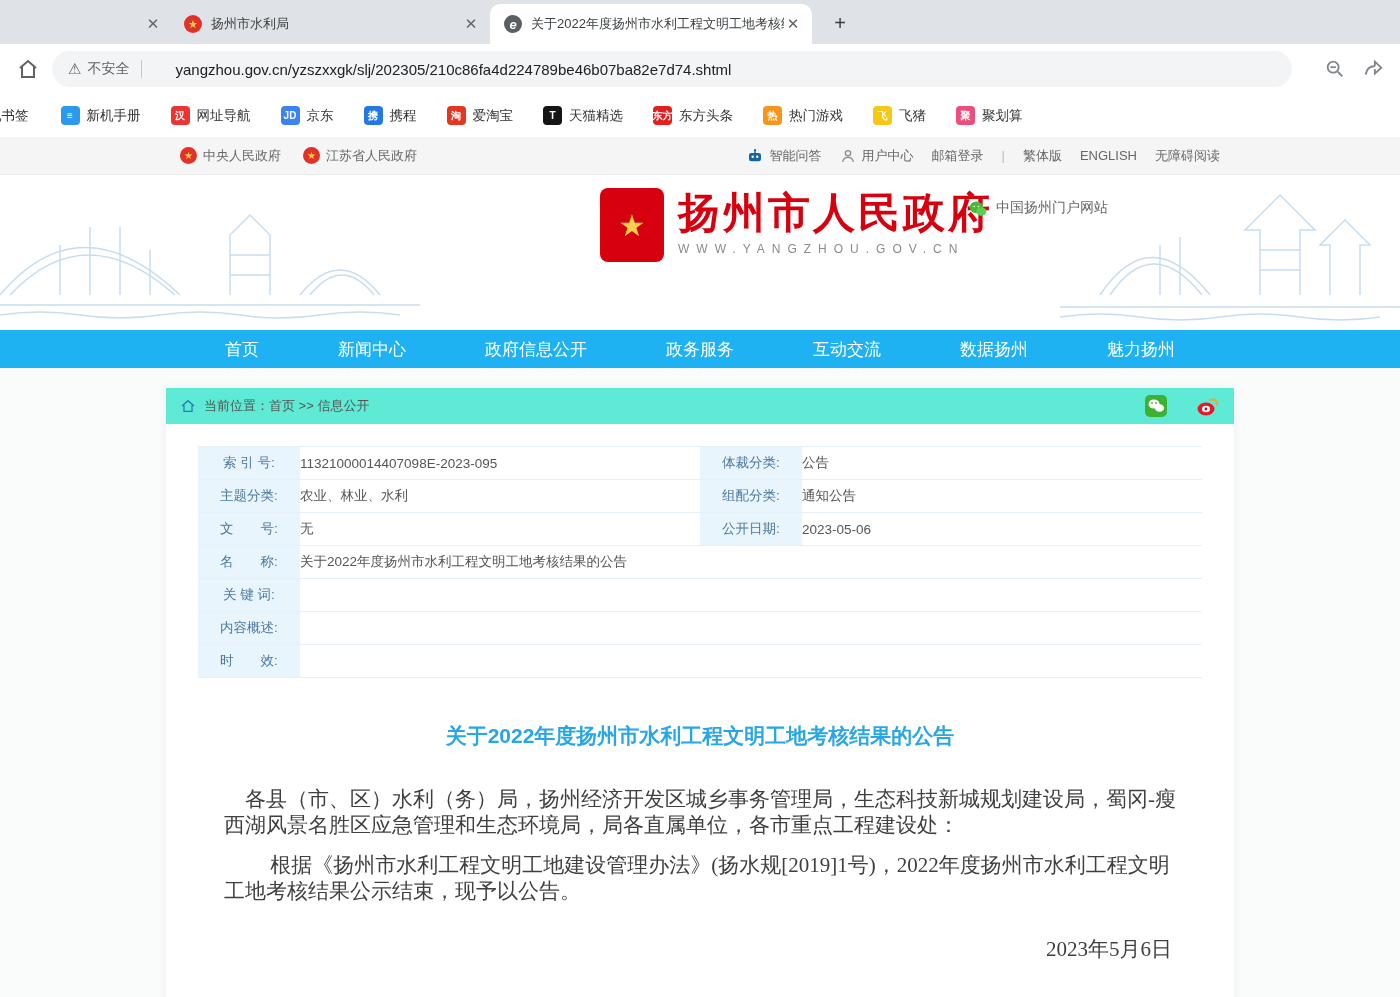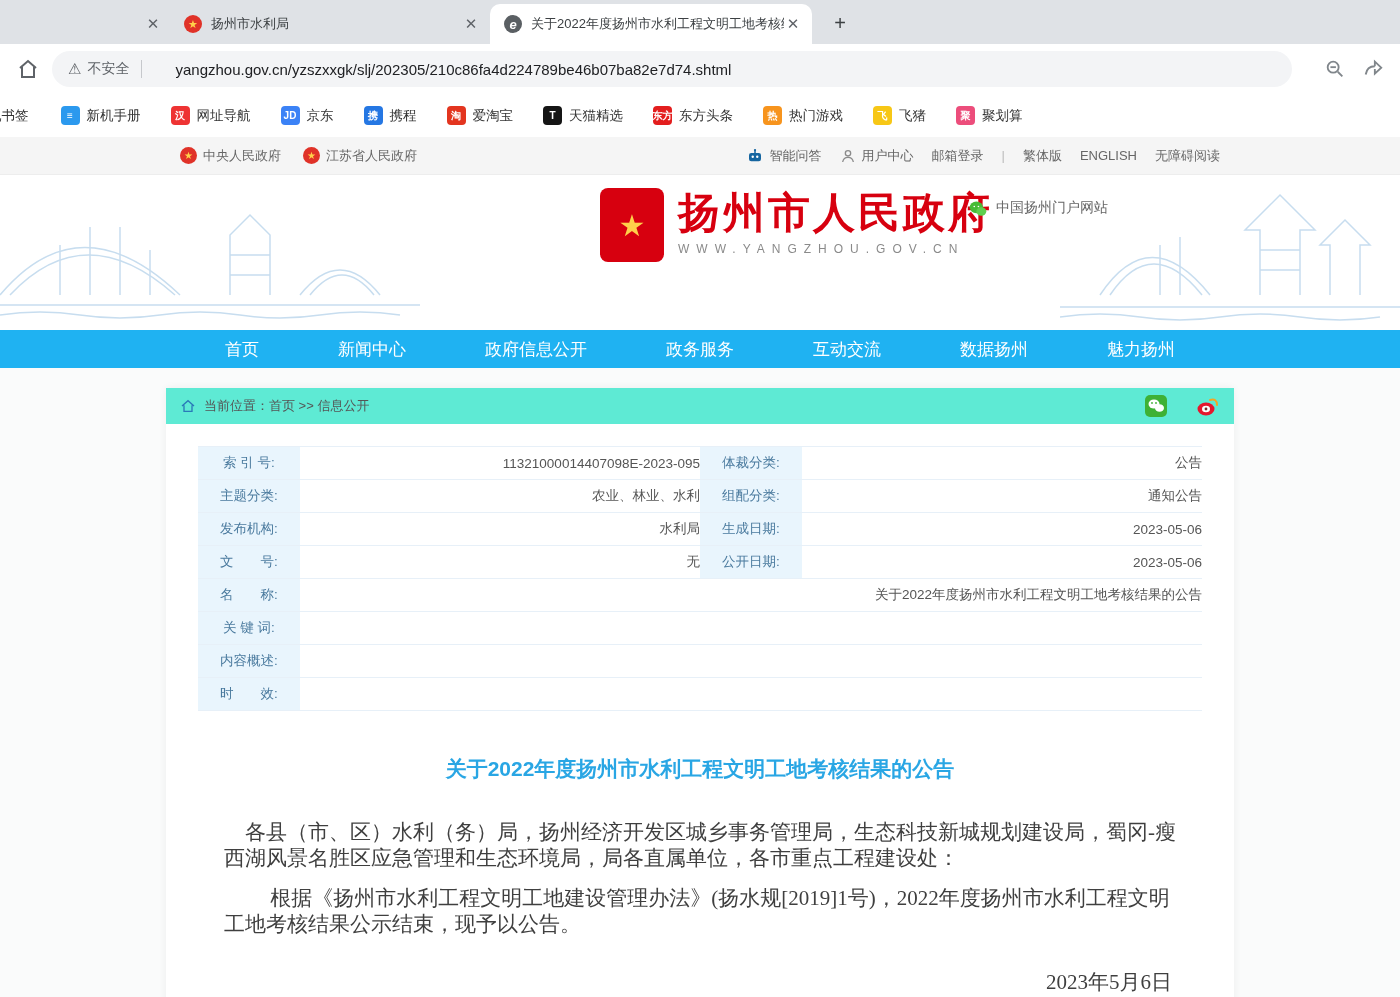--- a/index.html
+++ b/index.html
@@ -72,21 +72,21 @@
   .card { width:1068px; margin:0 auto; background:#fff; box-shadow:0 0 8px rgba(0,0,0,.06); padding-bottom:60px; }
   .crumb { height:36px; background:#5eead4; display:flex; align-items:center; padding:0 14px; }
   .crumb-ic { width:16px; height:16px; margin-right:8px; }
   .crumb-txt { color:#555; font-size:13px; }
   .share-zone { margin-left:auto; display:flex; align-items:center; }
   .share-ic { width:24px; height:24px; margin-left:28px; cursor:pointer; }
 
   table.meta { width:1004px; margin:22px auto 0; border-collapse:collapse; }
   table.meta td { height:33px; font-size:13.5px; border-bottom:1px solid #e7f0f8; border-top:1px solid #e7f0f8; }
   td.lab { background:#e9f5fd; color:#4a7a9e; width:102px; text-align:center; white-space:pre;margin-top:40px; }
-  td.val { color:#555; padding-left:16px; background:#fff;text-align:right; }
+  td.val { color:#555; background:#fff; }
   td.val.v1 { width:400px; }
 
   .article-title { text-align:center; font-weight:bold; font-size:21px; margin-top:44px; }
   .article-body { width:952px; margin:36px auto 0; font-family:"Liberation Serif","DejaVu Serif",serif;
       font-size:21px; line-height:26px; color:#3f3f3f; }
   .p1 { text-indent:1em; }
   .p2 { text-indent:2.2em; margin-top:14px; }
   .art-date { text-align:right; padding-right:4px; margin-top:32px; }
 </style>
 </head>
@@ -297,26 +297,20 @@
         <td class="lab">体裁分类:</td>
         <td class="val">公告</td>
       </tr>
       <tr>
         <td class="lab">主题分类:</td>
         <td class="val v1">农业、林业、水利</td>
         <td class="lab">组配分类:</td>
         <td class="val">通知公告</td>
       </tr>
       <tr>
-        <td class="lab">发布机构:</td>
-        <td class="val v1">水利局</td>
-        <td class="lab">生成日期:</td>
-        <td class="val">2023-05-06</td>
-      </tr>
-      <tr>
         <td class="lab">文　　号:</td>
         <td class="val v1">无</td>
         <td class="lab">公开日期:</td>
         <td class="val">2023-05-06</td>
       </tr>
       <tr>
         <td class="lab">名　　称:</td>
         <td class="val" colspan="3">关于2022年度扬州市水利工程文明工地考核结果的公告</td>
       </tr>
       <tr>

